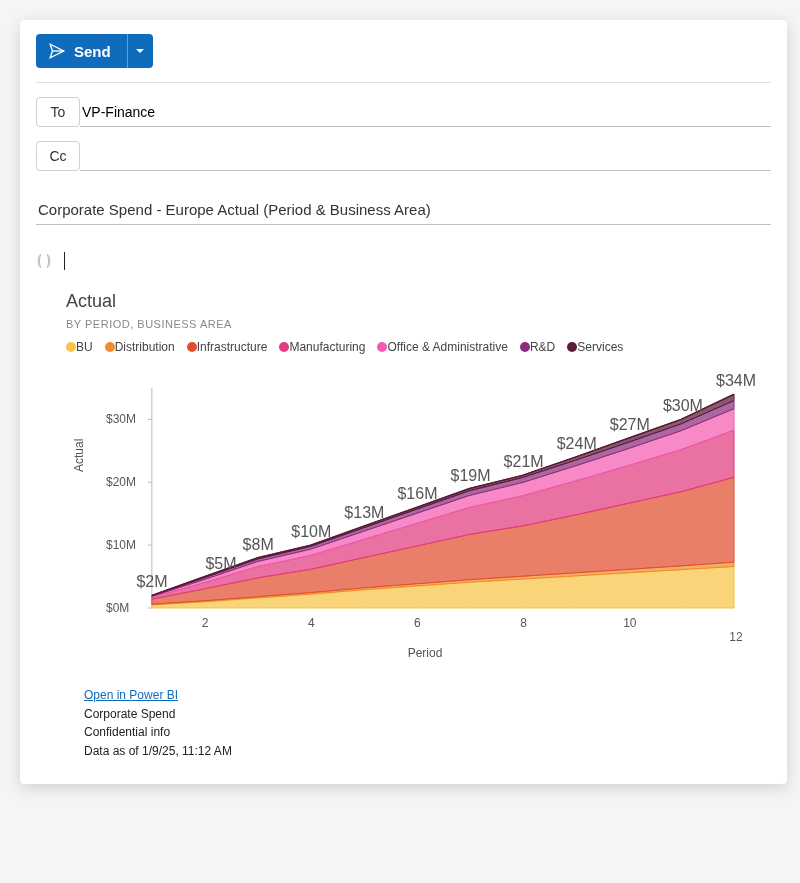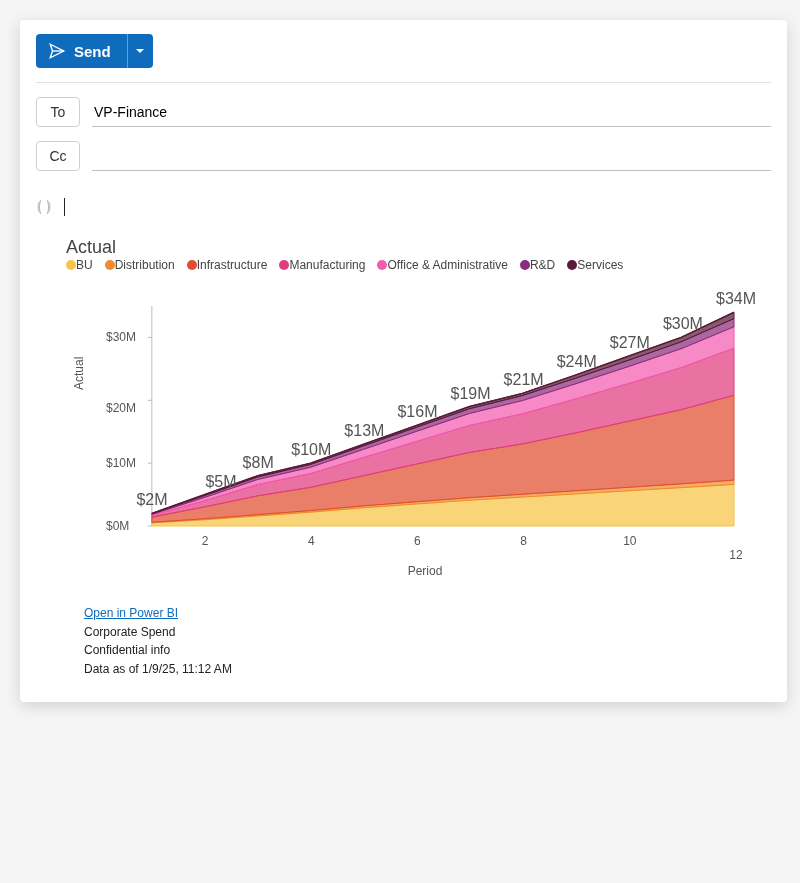--- a/index.html
+++ b/index.html
@@ -52,21 +52,21 @@
     display: flex;
     align-items: center;
     justify-content: center;
     cursor: pointer;
   }
   .send-caret-btn svg { width:10px; height:10px; }
   .send-icon { width:18px; height:18px; }
   
   .field-row {
     display: flex;
-    gap: 12px;
+    gap: 0;
     margin-top: 14px;
   }
   .field-label-box {
     border: 1px solid #d0d0d0;
     border-radius: 4px;
     min-width: 44px;
     height: 30px;
     display: flex;
     align-items: center;
     justify-content: center;
@@ -226,33 +226,35 @@
 
   
   <div class="field-row">
     <button class="field-label-box">
       <span>Cc</span>
     </button>
     <input class="field-input" value="" style="">
   </div>
 
   
+  <input class="subject-input" value="Corporate Spend - Europe Actual (Period &amp; Business Area)" style="">
 
   
   <div class="body-area">
     <div class="copilot-row">
       <svg class="copilot-icon" viewBox="0 0 24 24" fill="none" stroke="#888" stroke-width="1.2">
         <path d="M8 4 C4 7 4 17 8 20 C6 14 6 10 8 4 Z"></path>
         <path d="M16 4 C20 7 20 17 16 20 C18 14 18 10 16 4 Z"></path>
       </svg>
       <div class="cursor-bar"></div>
     </div>
 
     <div class="chart-card">
       <h3 class="chart-title">Actual</h3>
+      <div class="chart-subtitle">BY PERIOD, BUSINESS AREA</div>
       <div class="legend" id="legend">
           <div class="legend-item">
             <span class="legend-swatch" style="background: rgb(247, 196, 69);"></span>
             <span>BU</span>
           </div>
           <div class="legend-item">
             <span class="legend-swatch" style="background: rgb(240, 140, 46);"></span>
             <span>Distribution</span>
           </div>
           <div class="legend-item">
@@ -289,21 +291,21 @@
             <path d="M 48 242.85714285714286 L 48 242.22857142857143 L 101.0909090909091 238.77142857142857 L 154.1818181818182 234.68571428571428 L 207.27272727272725 230.6 L 260.3636363636364 225.8857142857143 L 313.45454545454544 221.8 L 366.5454545454545 217.71428571428572 L 419.6363636363636 214.25714285714287 L 472.72727272727275 210.8 L 525.8181818181819 207.34285714285716 L 578.9090909090909 203.8857142857143 L 632 200.1142857142857 L 632 204.51428571428573 L 578.9090909090909 207.65714285714284 L 525.8181818181819 210.8 L 472.72727272727275 213.94285714285715 L 419.6363636363636 217.0857142857143 L 366.5454545454545 220.22857142857143 L 313.45454545454544 224 L 260.3636363636364 227.77142857142857 L 207.27272727272725 232.17142857142858 L 154.1818181818182 235.94285714285715 L 101.0909090909091 239.71428571428572 L 48 242.85714285714286 Z" fill="#f08c2e" fill-opacity="0.72" stroke="#f08c2e" stroke-width="1"></path>
             <path d="M 48 242.22857142857143 L 48 237.2 L 101.0909090909091 226.82857142857142 L 154.1818181818182 215.82857142857142 L 207.27272727272725 207.34285714285716 L 260.3636363636364 195.71428571428572 L 313.45454545454544 184.0857142857143 L 366.5454545454545 172.45714285714286 L 419.6363636363636 163.97142857142856 L 472.72727272727275 152.9714285714286 L 525.8181818181819 141.34285714285716 L 578.9090909090909 129.71428571428572 L 632 115.25714285714287 L 632 200.1142857142857 L 578.9090909090909 203.8857142857143 L 525.8181818181819 207.34285714285716 L 472.72727272727275 210.8 L 419.6363636363636 214.25714285714287 L 366.5454545454545 217.71428571428572 L 313.45454545454544 221.8 L 260.3636363636364 225.8857142857143 L 207.27272727272725 230.6 L 154.1818181818182 234.68571428571428 L 101.0909090909091 238.77142857142857 L 48 242.22857142857143 Z" fill="#e04e2e" fill-opacity="0.72" stroke="#e04e2e" stroke-width="1"></path>
             <path d="M 48 237.2 L 48 235.31428571428572 L 101.0909090909091 220.54285714285714 L 154.1818181818182 204.51428571428573 L 207.27272727272725 193.5142857142857 L 260.3636363636364 177.48571428571427 L 313.45454545454544 161.45714285714286 L 366.5454545454545 145.42857142857144 L 419.6363636363636 133.8 L 472.72727272727275 119.02857142857144 L 525.8181818181819 103.62857142857143 L 578.9090909090909 87.6 L 632 68.1142857142857 L 632 115.25714285714287 L 578.9090909090909 129.71428571428572 L 525.8181818181819 141.34285714285716 L 472.72727272727275 152.9714285714286 L 419.6363636363636 163.97142857142856 L 366.5454545454545 172.45714285714286 L 313.45454545454544 184.0857142857143 L 260.3636363636364 195.71428571428572 L 207.27272727272725 207.34285714285716 L 154.1818181818182 215.82857142857142 L 101.0909090909091 226.82857142857142 L 48 237.2 Z" fill="#e23b80" fill-opacity="0.72" stroke="#e23b80" stroke-width="1"></path>
             <path d="M 48 235.31428571428572 L 48 234.37142857142857 L 101.0909090909091 217.4 L 154.1818181818182 199.4857142857143 L 207.27272727272725 187.22857142857143 L 260.3636363636364 169.31428571428572 L 313.45454545454544 151.4 L 366.5454545454545 133.48571428571432 L 419.6363636363636 120.59999999999998 L 472.72727272727275 103.94285714285715 L 525.8181818181819 86.65714285714287 L 578.9090909090909 68.74285714285713 L 632 46.74285714285713 L 632 68.1142857142857 L 578.9090909090909 87.6 L 525.8181818181819 103.62857142857143 L 472.72727272727275 119.02857142857144 L 419.6363636363636 133.8 L 366.5454545454545 145.42857142857144 L 313.45454545454544 161.45714285714286 L 260.3636363636364 177.48571428571427 L 207.27272727272725 193.5142857142857 L 154.1818181818182 204.51428571428573 L 101.0909090909091 220.54285714285714 L 48 235.31428571428572 Z" fill="#f35bb0" fill-opacity="0.72" stroke="#f35bb0" stroke-width="1"></path>
             <path d="M 48 234.37142857142857 L 48 233.74285714285713 L 101.0909090909091 215.5142857142857 L 154.1818181818182 196.97142857142856 L 207.27272727272725 184.39999999999998 L 260.3636363636364 165.85714285714283 L 313.45454545454544 147.31428571428572 L 366.5454545454545 128.7714285714286 L 419.6363636363636 115.57142857142856 L 472.72727272727275 98.2857142857143 L 525.8181818181819 80.3714285714286 L 578.9090909090909 61.82857142857142 L 632 38.571428571428584 L 632 46.74285714285713 L 578.9090909090909 68.74285714285713 L 525.8181818181819 86.65714285714287 L 472.72727272727275 103.94285714285715 L 419.6363636363636 120.59999999999998 L 366.5454545454545 133.48571428571432 L 313.45454545454544 151.4 L 260.3636363636364 169.31428571428572 L 207.27272727272725 187.22857142857143 L 154.1818181818182 199.4857142857143 L 101.0909090909091 217.4 L 48 234.37142857142857 Z" fill="#8a2d7a" fill-opacity="0.72" stroke="#8a2d7a" stroke-width="1"></path>
             <path d="M 48 233.74285714285713 L 48 233.42857142857142 L 101.0909090909091 214.57142857142858 L 154.1818181818182 195.71428571428572 L 207.27272727272725 183.14285714285714 L 260.3636363636364 164.28571428571428 L 313.45454545454544 145.42857142857144 L 366.5454545454545 126.57142857142858 L 419.6363636363636 113.37142857142854 L 472.72727272727275 95.14285714285717 L 525.8181818181819 76.2857142857143 L 578.9090909090909 57.428571428571445 L 632 32.28571428571428 L 632 38.571428571428584 L 578.9090909090909 61.82857142857142 L 525.8181818181819 80.3714285714286 L 472.72727272727275 98.2857142857143 L 419.6363636363636 115.57142857142856 L 366.5454545454545 128.7714285714286 L 313.45454545454544 147.31428571428572 L 260.3636363636364 165.85714285714283 L 207.27272727272725 184.39999999999998 L 154.1818181818182 196.97142857142856 L 101.0909090909091 215.5142857142857 L 48 233.74285714285713 Z" fill="#5a1a38" fill-opacity="0.72" stroke="#5a1a38" stroke-width="1"></path>
             <path d="M 48 233.42857142857142 L 101.0909090909091 214.57142857142858 L 154.1818181818182 195.71428571428572 L 207.27272727272725 183.14285714285714 L 260.3636363636364 164.28571428571428 L 313.45454545454544 145.42857142857144 L 366.5454545454545 126.57142857142858 L 419.6363636363636 113.37142857142854 L 472.72727272727275 95.14285714285717 L 525.8181818181819 76.2857142857143 L 578.9090909090909 57.428571428571445 L 632 32.28571428571428" fill="none" stroke="#5a1a38" stroke-width="1.5"></path>
           </svg>
       <div class="ytick-label" style="top: 246px;">$0M</div>
           <div class="ytick-label" style="top: 183.143px;">$10M</div>
-          <div class="ytick-label" style="top: 120.286px; margin-top: 8px;">$20M</div>
+          <div class="ytick-label" style="top: 120.286px;">$20M</div>
           <div class="ytick-label" style="top: 57.4286px;">$30M</div>
           <div class="xtick-label" style="left: 101.091px; top: 254px;">2</div>
           <div class="xtick-label" style="left: 207.273px; top: 254px;">4</div>
           <div class="xtick-label" style="left: 313.455px; top: 254px;">6</div>
           <div class="xtick-label" style="left: 419.636px; top: 254px;">8</div>
           <div class="xtick-label" style="left: 525.818px; top: 254px;">10</div>
           <div class="xtick-label" style="left: 632px; top: 268px;">12</div>
           <div class="data-label" style="left: 48px; top: 229.429px;">$2M</div>
           <div class="data-label" style="left: 117px; top: 210.571px;">$5M</div>
           <div class="data-label" style="left: 154.182px; top: 191.714px;">$8M</div>

